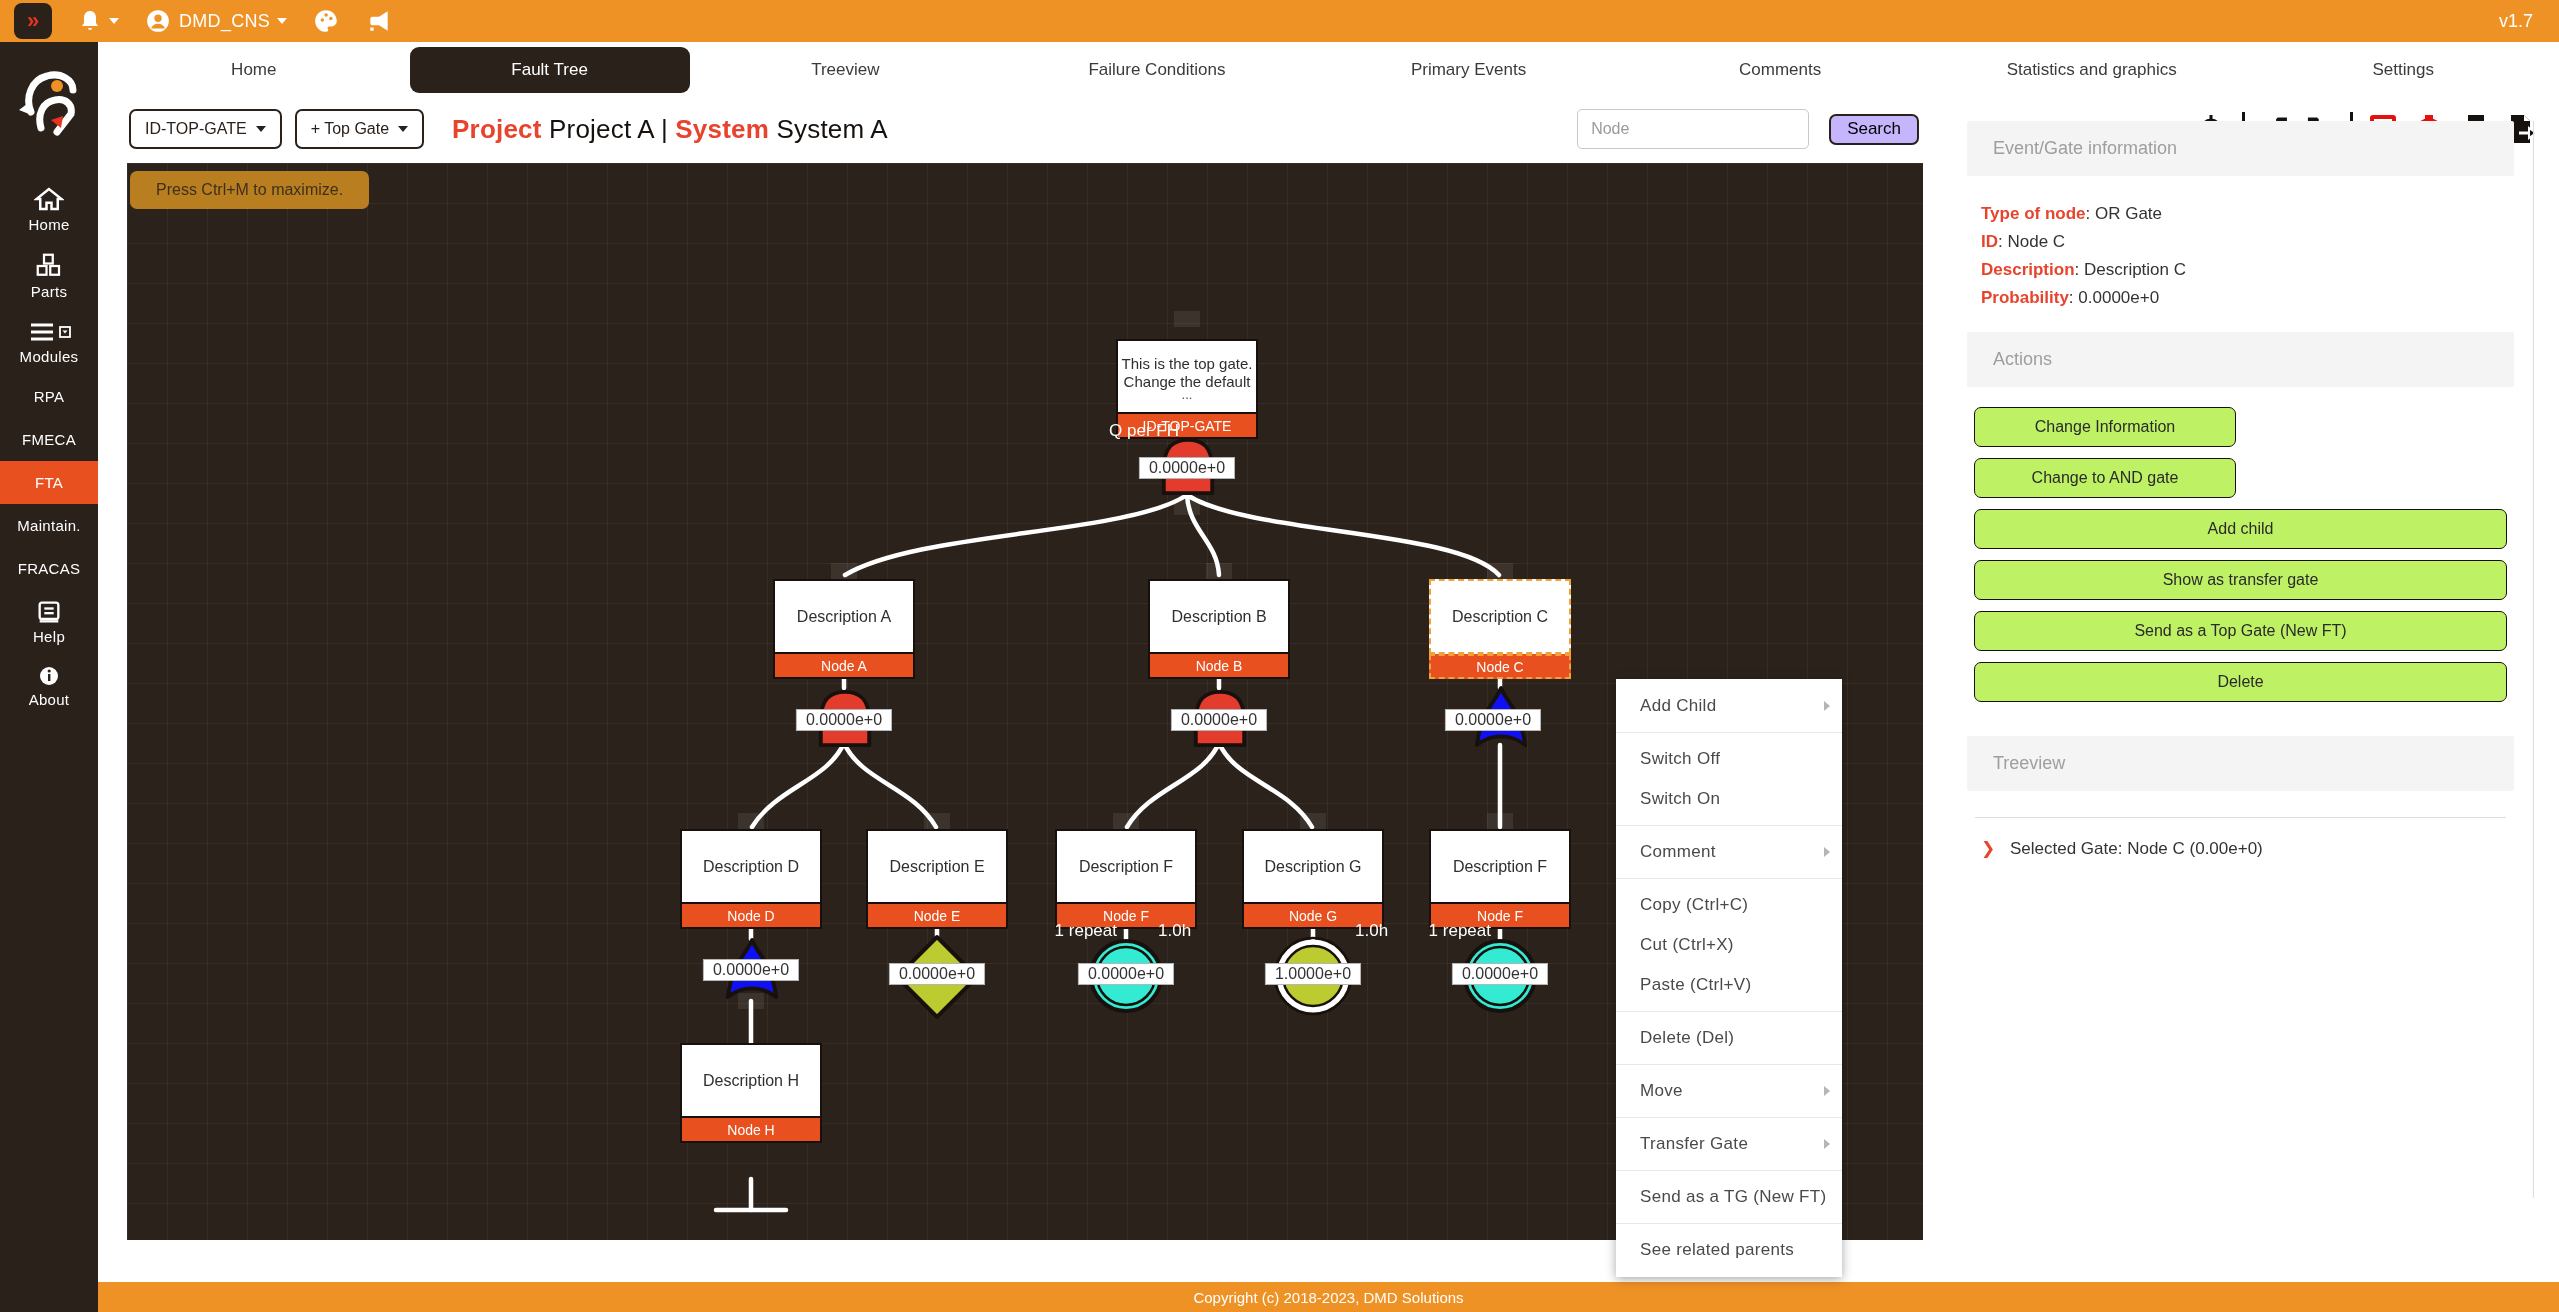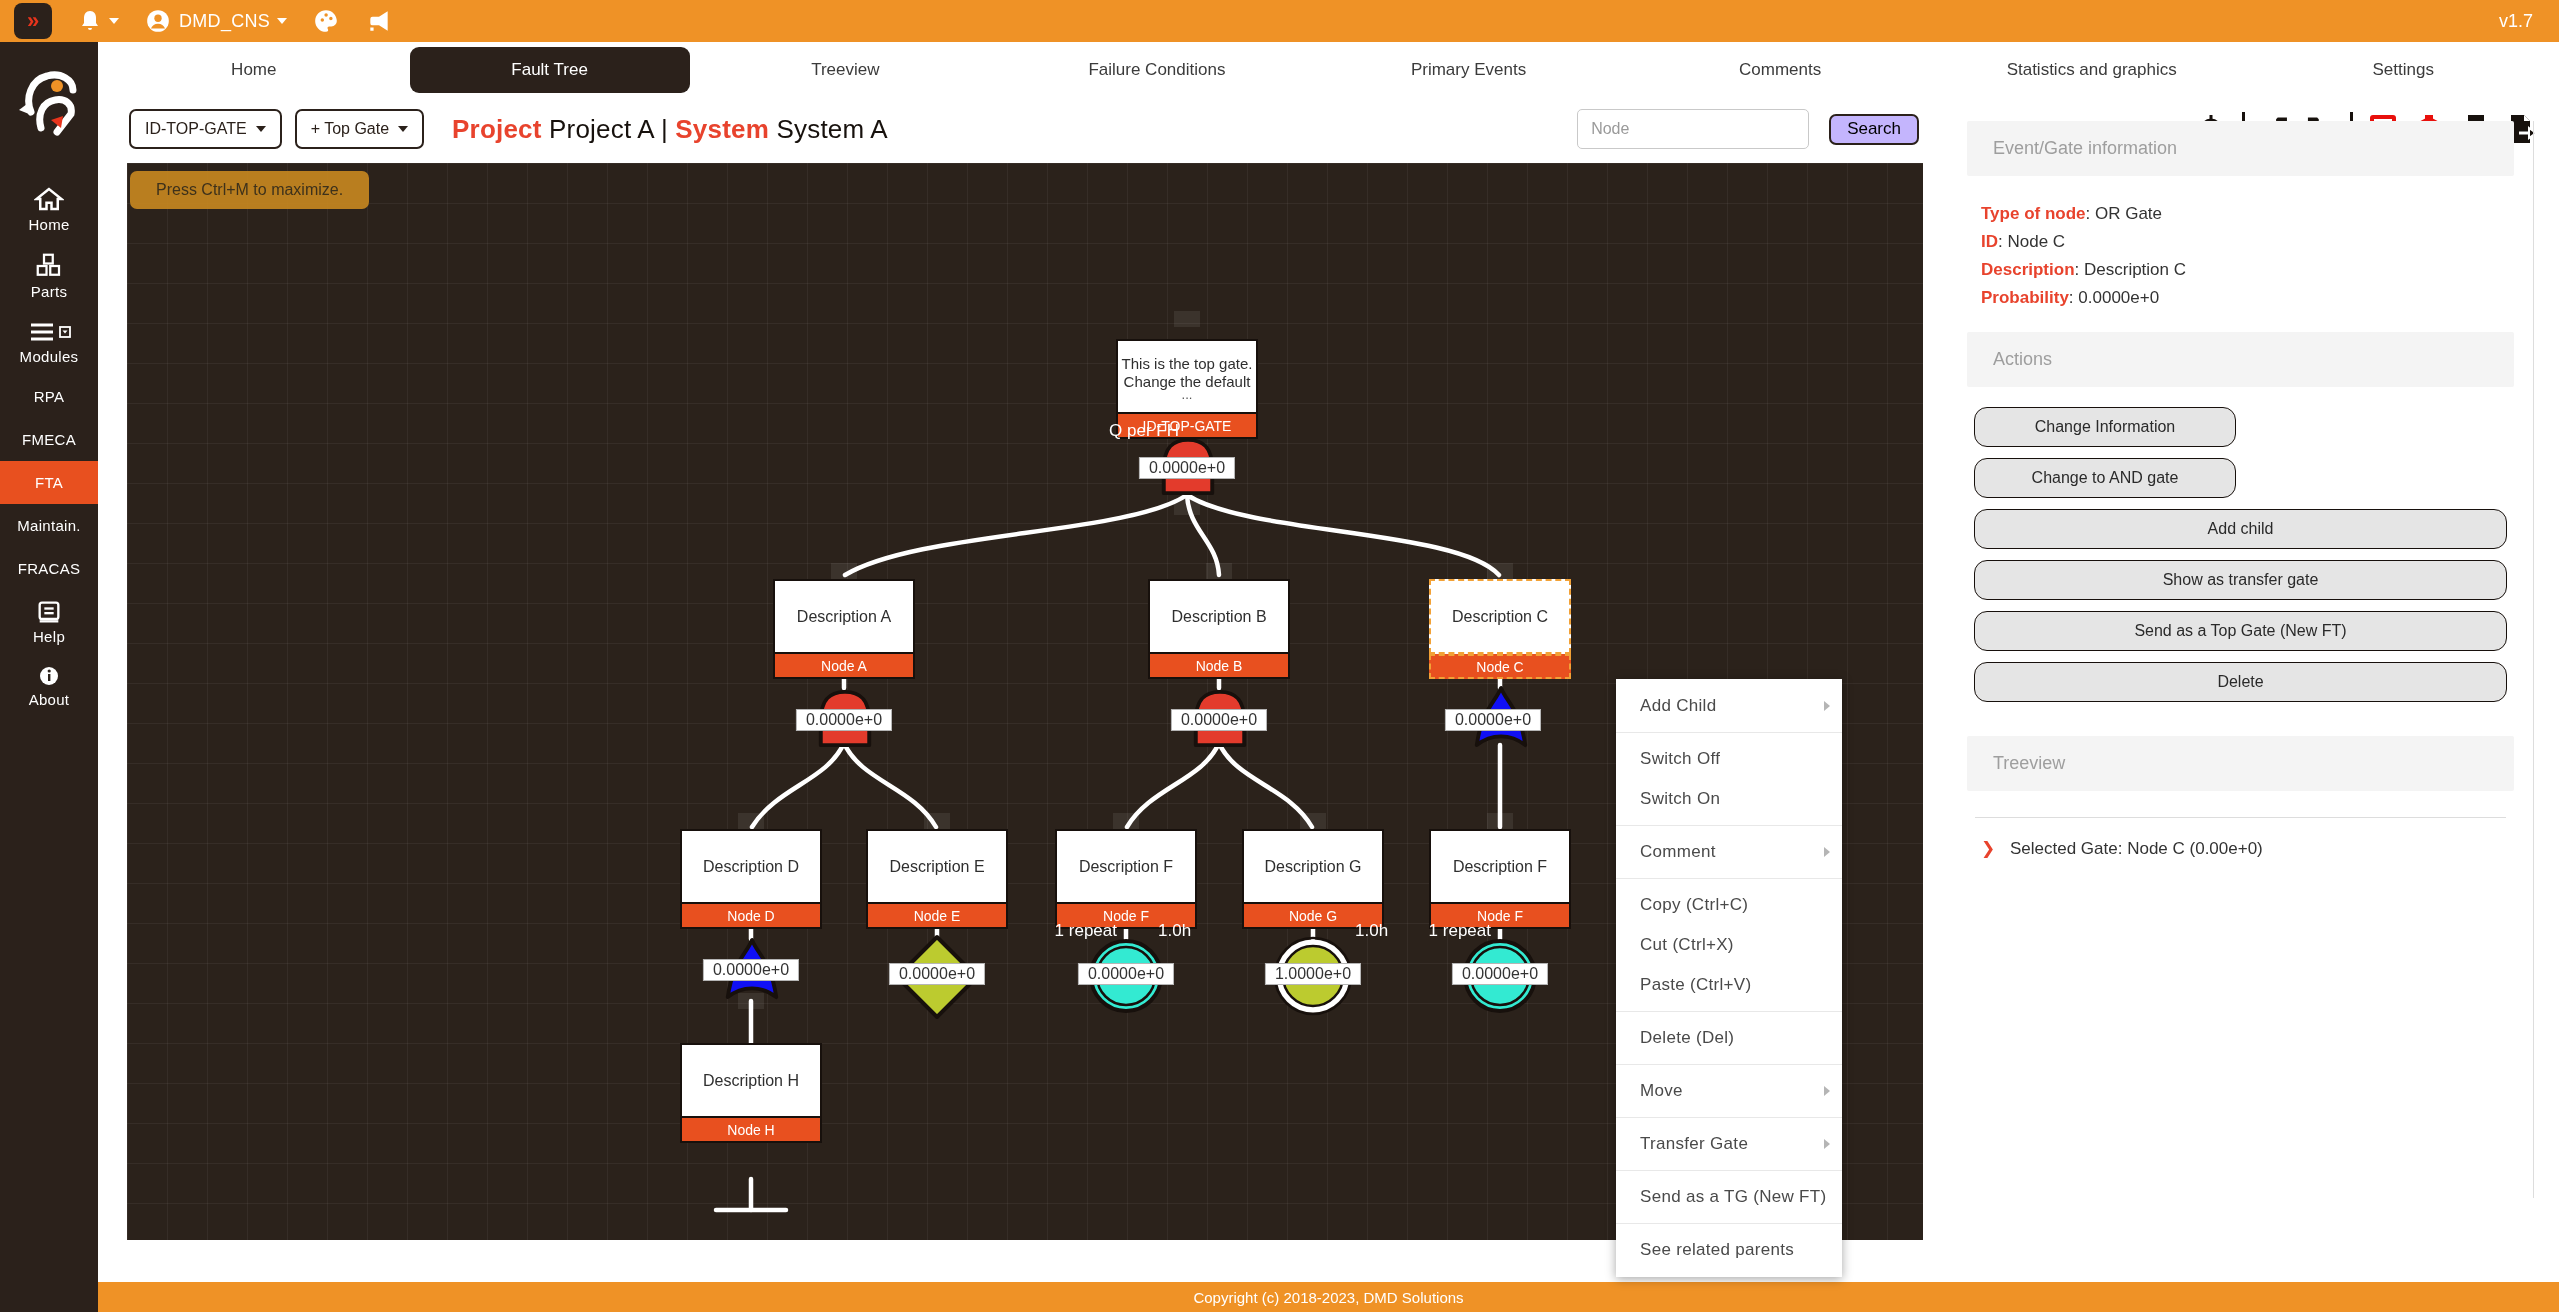--- a/index.html
+++ b/index.html
@@ -67,21 +67,21 @@
   .ctx-item { position:relative; padding:10px 24px; font-size:17px; color:#4a4a4a; letter-spacing:.3px; cursor:pointer; white-space:nowrap; }
   .ctx-item .sub-arrow { position:absolute; right:12px; top:50%; transform:translateY(-50%); width:0; height:0; border-top:5px solid transparent; border-bottom:5px solid transparent; border-left:6px solid #b5b5b5; }
   .ctx-sep { height:1px; background:#e8e8e8; margin:6px 0; }
 
   
   .panel { position:absolute; left:1967px; top:121px; width:547px; }
   .panel-header { background:#F4F4F4; color:#9E9E9E; font-size:18px; padding:17px 26px; border-radius:2px; }
   .panel-fields { padding:24px 14px 20px 14px; font-size:17px; line-height:28px; color:#333; }
   .panel-fields .flabel { color:#E8432D; font-weight:700; }
   .panel-actions { padding:20px 7px; display:flex; flex-wrap:wrap; gap:11px; }
-  .pbtn { height:40px; background:#e5e5e5; border:1px solid #17100C; border-radius:13px; font-size:16px; color:#2a2a2a; cursor:pointer; }
+  .pbtn { height:40px; background:#bef264; border:1px solid #17100C; border-radius:7px; font-size:16px; color:#2a2a2a; cursor:pointer; }
   .pbtn.half { width:262px; }
   .pbtn.full { width:535px; }
   .tv-hr { border:none; border-top:1px solid #ddd; margin:26px 8px 0 8px; }
   .tv-line { padding:20px 14px; font-size:17px; color:#333; }
   .tv-chevron { color:#E8432D; font-weight:700; margin-right:10px; cursor:pointer; }
   .panel-divider { position:absolute; left:2533px; top:121px; width:1px; height:1077px; background:#ddd; }
 
   
   .footer { position:absolute; left:98px; bottom:0; width:2461px; height:30px; background:#EF9226; color:#fff; font-size:15px; display:flex; align-items:center; justify-content:center; }
 </style>

